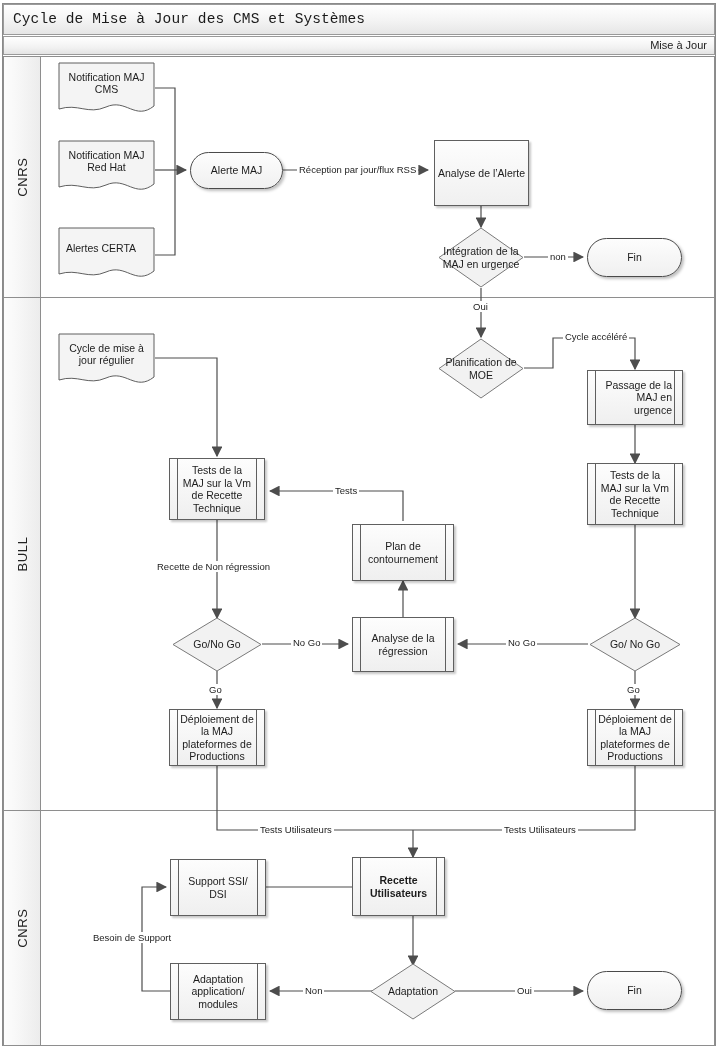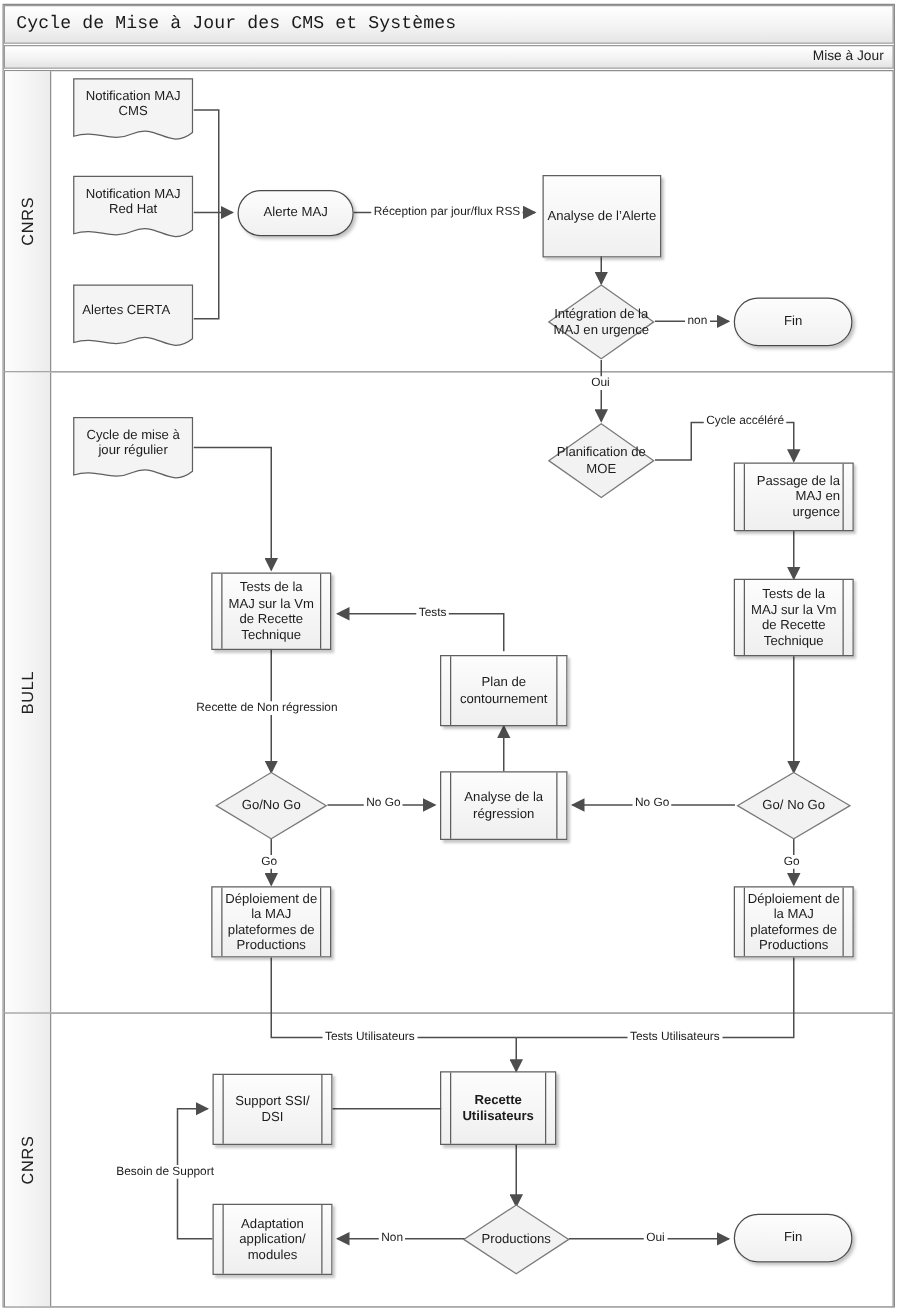--- a/index.html
+++ b/index.html
@@ -256,21 +256,21 @@
   </div>
 
   <div class="node subproc" style="left:170px;top:963px;width:96px;height:57px;">
     <span class="lbl">Adaptation application/ modules</span>
   </div>
 
   <div class="node dia" style="left:370px;top:963px;width:86px;height:57px;">
     <svg width="86" height="57" viewBox="0 0 86 57">
       <path d="M43,1 L85,28.5 L43,56 L1,28.5 Z" fill="#f2f2f2" stroke="#7a7a7a" stroke-width="1"></path>
     </svg>
-    <div class="lbl">Productions</div>
+    <div class="lbl">Adaptation</div>
   </div>
 
   <div class="node term" style="left:587px;top:971px;width:95px;height:39px;">
     <span>Fin</span>
   </div>
 
   <div class="edge-lbl" style="left:297px;top:164px;">Réception par jour/flux RSS</div>
   <div class="edge-lbl" style="left:548px;top:251px;">non</div>
   <div class="edge-lbl" style="left:471px;top:301px;">Oui</div>
   <div class="edge-lbl" style="left:563px;top:331px;">Cycle accéléré</div>

